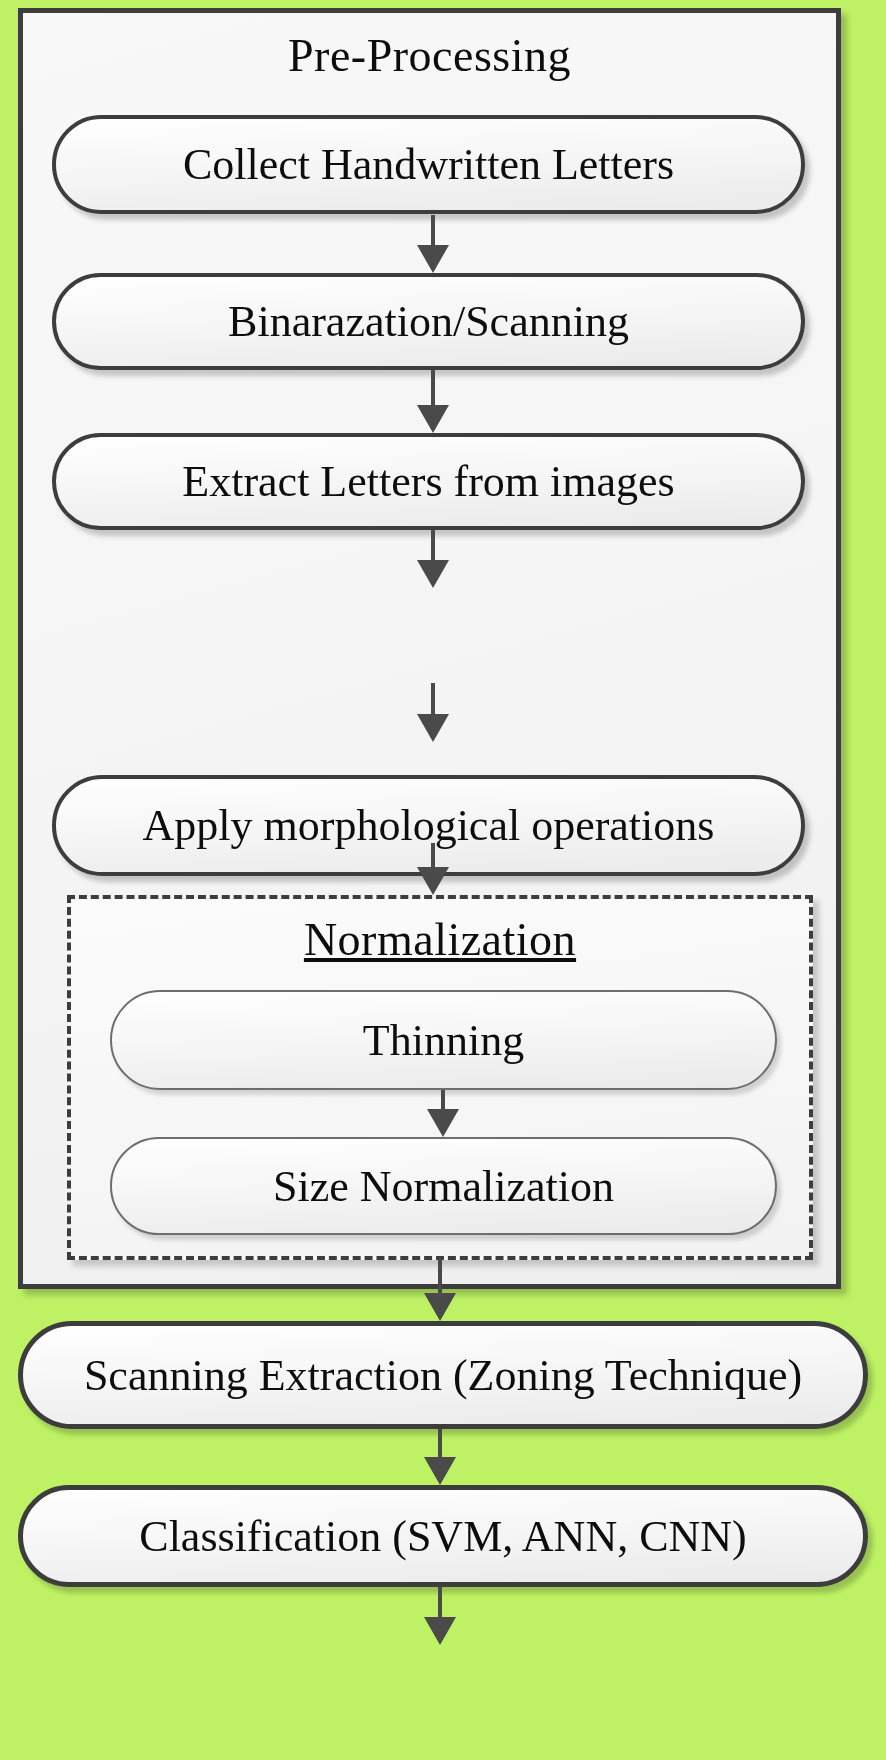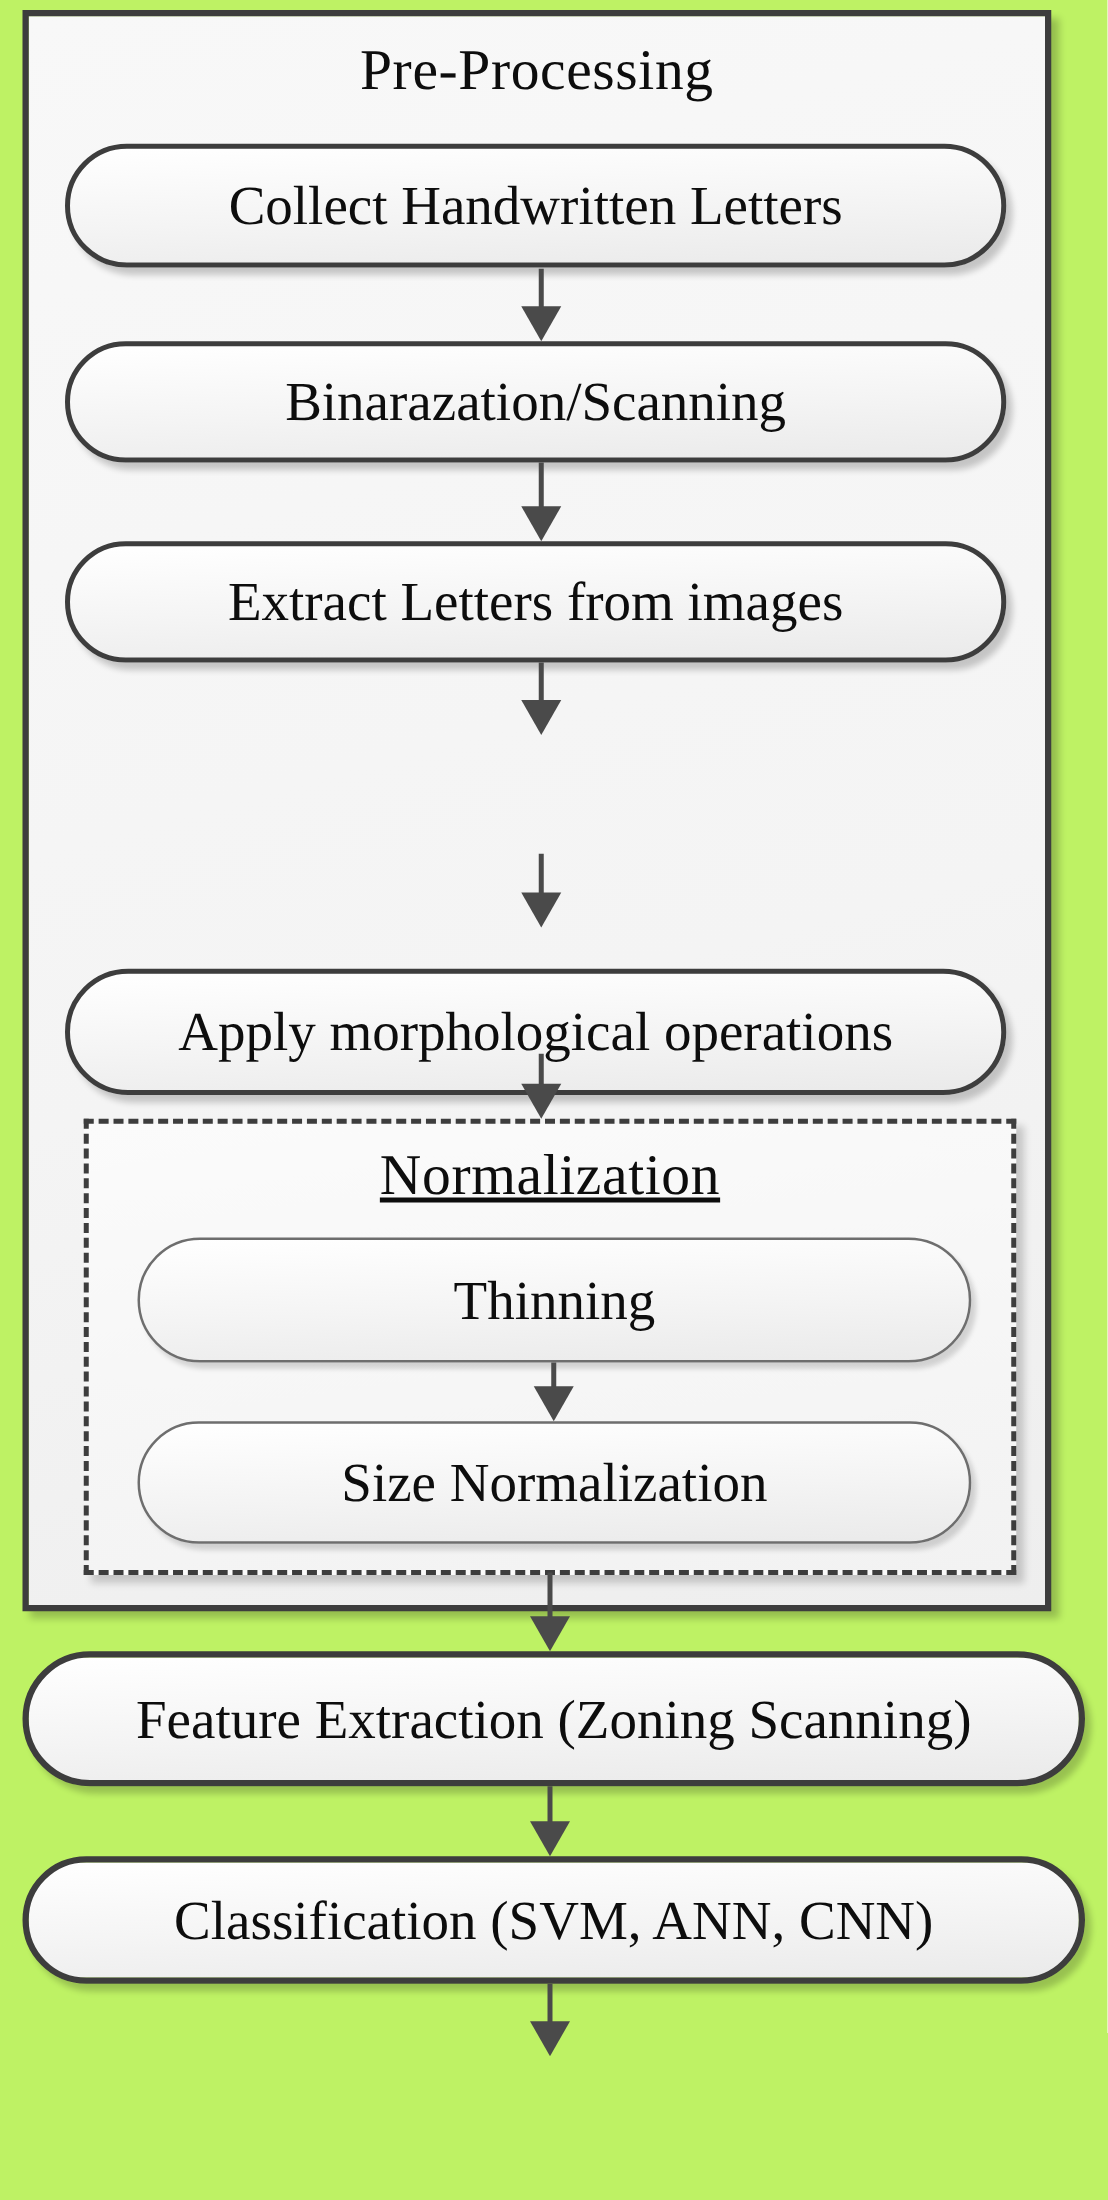--- a/index.html
+++ b/index.html
@@ -95,21 +95,21 @@
   <div class="stadium" style="left:52px;top:742px;width:753px;height:101px;margin-top:33px;">Apply morphological operations</div>
 
   <div class="dashed-box"></div>
 
   <div class="section-title" style="left:67px;top:912px;width:746px;text-decoration:underline;">Normalization</div>
 
   <div class="stadium thin" style="left:110px;top:1137px;width:667px;height:98px;">Size Normalization</div>
 
   <div class="stadium thin" style="left:110px;top:990px;width:667px;height:100px;">Thinning</div>
 
-  <div class="stadium big" style="left:18px;top:1321px;width:850px;height:108px;">Feature Extraction (Zoning Scanning)</div>
+  <div class="stadium big" style="left:18px;top:1321px;width:850px;height:108px;">Scanning Extraction (Zoning Technique)</div>
 
   <div class="stadium big" style="left:18px;top:1485px;width:850px;height:102px;">Classification (SVM, ANN, CNN)</div>
 
 
   <div class="arrow" style="left:417px;top:215px;height:58px;">
       <div class="shaft" style="height:34px;"></div>
       <div class="head"></div>
     </div>
   <div class="arrow" style="left:417px;top:370px;height:63px;">
       <div class="shaft" style="height:39px;"></div>

